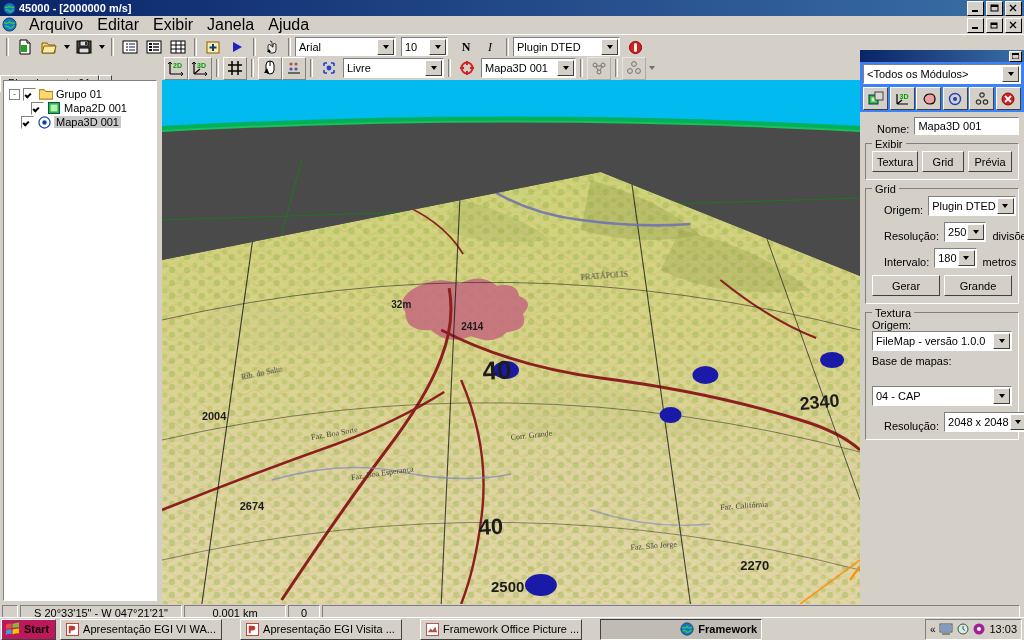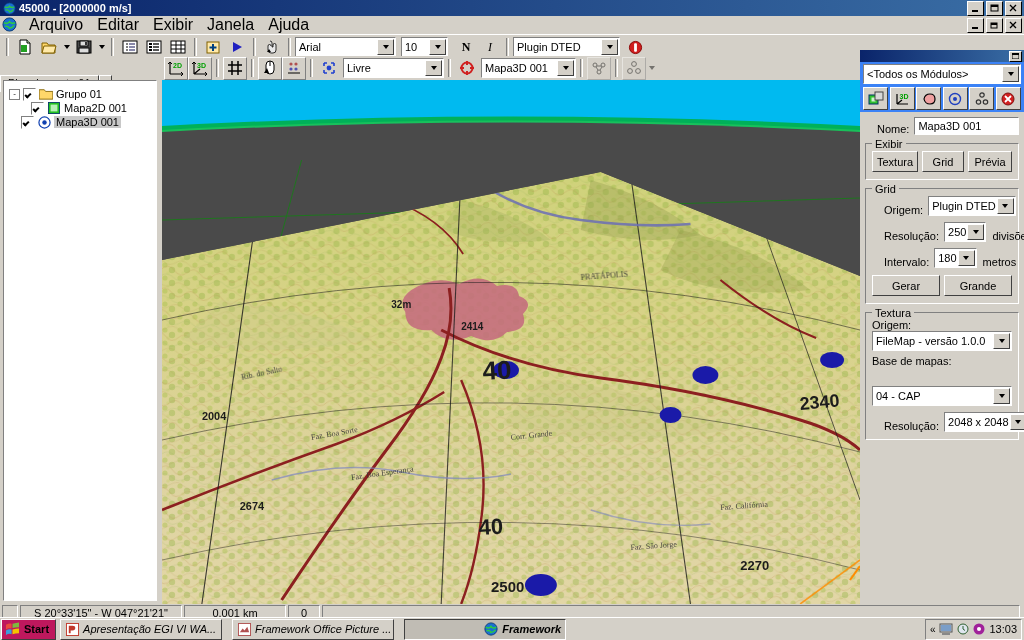--- a/index.html
+++ b/index.html
@@ -102,21 +102,21 @@
 
   
   .statusbar{position:absolute;left:0;right:0;bottom:18px;height:18px;background:#d4d0c8;display:flex;align-items:center;padding:0 2px;}
   .spanel{height:15px;display:flex;align-items:center;justify-content:center;font-size:11px;
     border:1px solid;border-color:#808080 #ffffff #ffffff #808080;margin-right:2px;}
 
   
   .taskbar{position:absolute;left:0;right:0;bottom:0;height:22px;background:#d4d0c8;border-top:1px solid #fff;display:flex;align-items:center;}
   .startbtn{height:19px;margin-left:1px;padding:0 6px 0 3px;display:flex;align-items:center;font-weight:bold;font-size:11px;
     border-top:1px solid #fff;border-left:1px solid #fff;border-right:1px solid #404040;border-bottom:1px solid #404040;background:#be185d;}
-  .tasks{display:flex;align-items:center;margin-left:4px;flex:1 1 auto;gap:10px;overflow:hidden;font-style:italic;}
+  .tasks{display:flex;align-items:center;margin-left:4px;flex:1 1 auto;gap:18px;overflow:hidden;}
   .taskbtn{height:19px;width:152px;display:flex;align-items:center;padding:0 4px;font-size:11px;background:#d4d0c8;
     border-top:1px solid #fff;border-left:1px solid #fff;border-right:1px solid #404040;border-bottom:1px solid #404040;
     white-space:nowrap;overflow:hidden;}
   .taskbtn.active{font-weight:bold;background:#c0bcb4;
     border-top:1px solid #404040;border-left:1px solid #404040;border-right:1px solid #fff;border-bottom:1px solid #fff;justify-content:flex-end;}
   .taskbtn .ti{width:14px;height:14px;margin-right:4px;flex:0 0 auto;display:flex;align-items:center;justify-content:center;}
   .tray{height:19px;display:flex;align-items:center;padding:0 4px;margin-right:2px;gap:4px;
     border-top:1px solid #808080;border-left:1px solid #808080;border-right:1px solid #fff;border-bottom:1px solid #fff;}
   .traytime{font-size:11px;}
 </style>
@@ -697,20 +697,29 @@
           <svg width="13" height="13" viewBox="0 0 14 14">
             <rect x="0.5" y="0.5" width="13" height="13" fill="#fff" stroke="#c0392b"></rect>
             <path d="M3 3 h4 q3 0 3 2.5 T7 8 H5 v3 H3 z" fill="#c0392b"></path>
           </svg>
         </span>
         <span>Apresentação EGI VI WA...</span>
       </span>
       <span class="taskbtn">
         <span class="ti">
           <svg width="13" height="13" viewBox="0 0 14 14">
+            <rect x="0.5" y="0.5" width="13" height="13" fill="#fff" stroke="#c0392b"></rect>
+            <path d="M3 3 h4 q3 0 3 2.5 T7 8 H5 v3 H3 z" fill="#c0392b"></path>
+          </svg>
+        </span>
+        <span>Apresentação EGI Visita ...</span>
+      </span>
+      <span class="taskbtn">
+        <span class="ti">
+          <svg width="13" height="13" viewBox="0 0 14 14">
             <rect x="0.5" y="0.5" width="13" height="13" fill="#fff" stroke="#b05050"></rect>
             <path d="M2 10 l3 -4 l2 2 l3 -4 l2 6 z" fill="#b05050"></path>
           </svg>
         </span>
         <span>Framework Office Picture ...</span>
       </span>
       <span class="taskbtn active">
         <span class="ti">
           <svg width="14" height="14" viewBox="0 0 16 16">
             <circle cx="8" cy="8" r="7" fill="#1a6fd4" stroke="#0b3a72"></circle>

